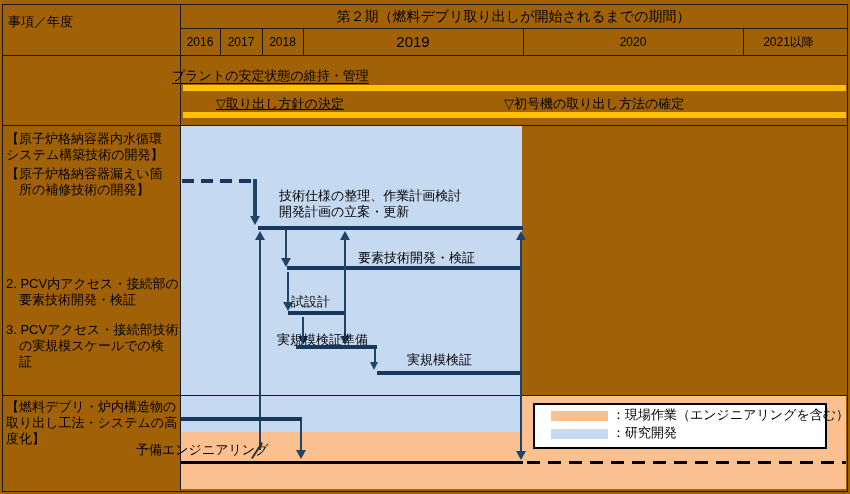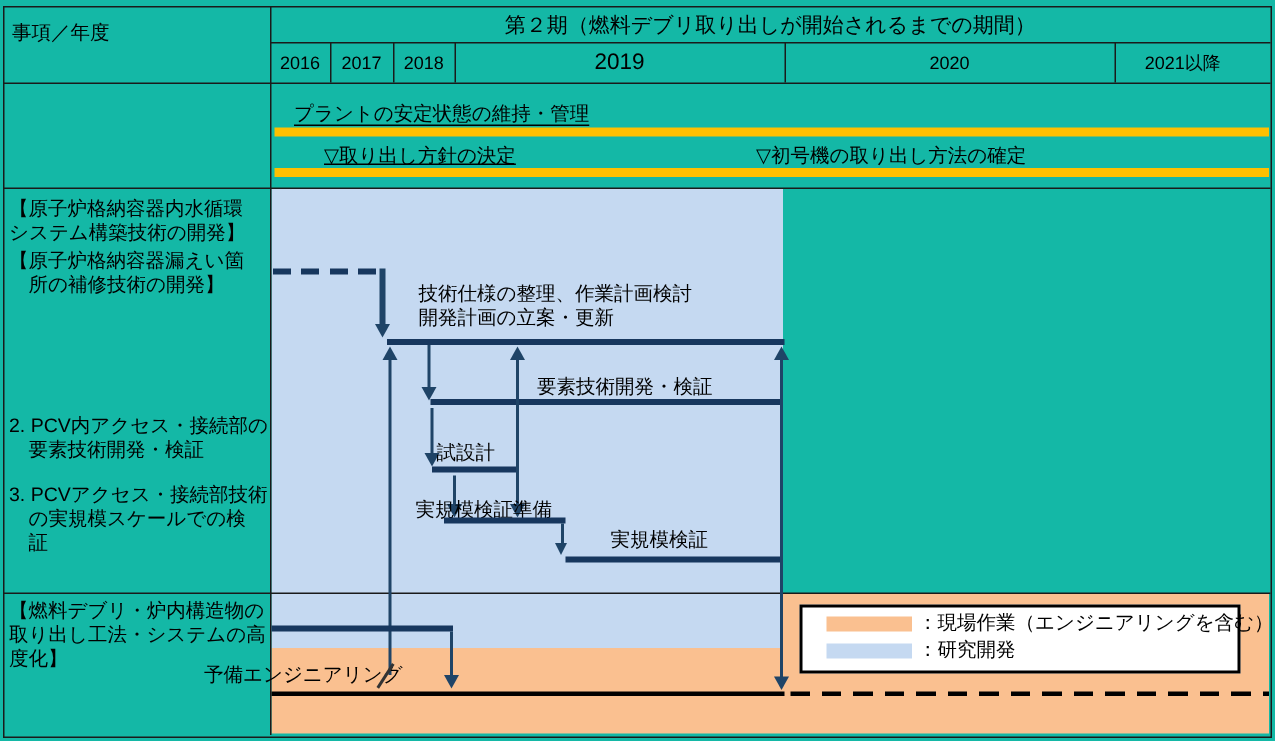--- a/index.html
+++ b/index.html
@@ -1,16 +1,16 @@
 <!DOCTYPE html>
 <html><head>
 <meta charset="utf-8">
 <style>
   html,body{margin:0;padding:0;background:#fff;}
-  #root{position:relative;width:850px;height:494px;background:#14b8a6;overflow:hidden;
+  #root{position:relative;width:850px;height:494px;background:#a16207;overflow:hidden;
         font-family:"Liberation Sans","DejaVu Sans",sans-serif;color:#000;}
   .t{position:absolute;font-size:13px;line-height:16px;white-space:pre-line;}
   .tc{text-align:center;}
   .hl{position:absolute;height:1px;background:#1a1a1a;}
   .vl{position:absolute;width:1px;background:#1a1a1a;}
   .region{position:absolute;}
   .ybar{position:absolute;height:6px;background:#ffc000;}
   .bar{position:absolute;height:4px;background:#17375e;}
   .conn{position:absolute;width:2px;background:#1f4467;}
   .ad{position:absolute;width:0;height:0;border-left:5px solid transparent;
@@ -49,21 +49,21 @@
 
   <div class="t" style="left:8px;top:14px;">事項／年度</div>
   <div class="t tc" style="left:180px;top:8px;width:667px;font-size:14px;">第２期（燃料デブリ取り出しが開始されるまでの期間）</div>
   <div class="t tc" style="left:180px;top:34px;width:40px;font-size:12px;">2016</div>
   <div class="t tc" style="left:220px;top:34px;width:42px;font-size:12px;">2017</div>
   <div class="t tc" style="left:262px;top:34px;width:41px;font-size:12px;">2018</div>
   <div class="t tc" style="left:303px;top:34px;width:220px;font-size:15px;">2019</div>
   <div class="t tc" style="left:523px;top:34px;width:220px;font-size:12px;">2020</div>
   <div class="t tc" style="left:743px;top:34px;width:91px;font-size:12px;">2021以降</div>
 
-  <div class="t underlined" style="left:196px;top:68px;text-align:center;">プラントの安定状態の維持・管理</div>
+  <div class="t underlined" style="left:172px;top:68px;text-align:center;">プラントの安定状態の維持・管理</div>
   <div class="ybar" style="left:183px;top:85px;width:663px;"></div>
   <div class="t" style="left:216px;top:96px;text-decoration:underline;">▽取り出し方針の決定</div>
   <div class="t" style="left:504px;top:96px;">▽初号機の取り出し方法の確定</div>
   <div class="ybar" style="left:183px;top:112px;width:663px;"></div>
 
   <div class="t" style="left:6px;top:131px;">【原子炉格納容器内水循環
 システム構築技術の開発】</div>
   <div class="t" style="left:6px;top:166px;">【原子炉格納容器漏えい箇
 　所の補修技術の開発】</div>
   <div class="t" style="left:6px;top:276px;">2. PCV内アクセス・接続部の

